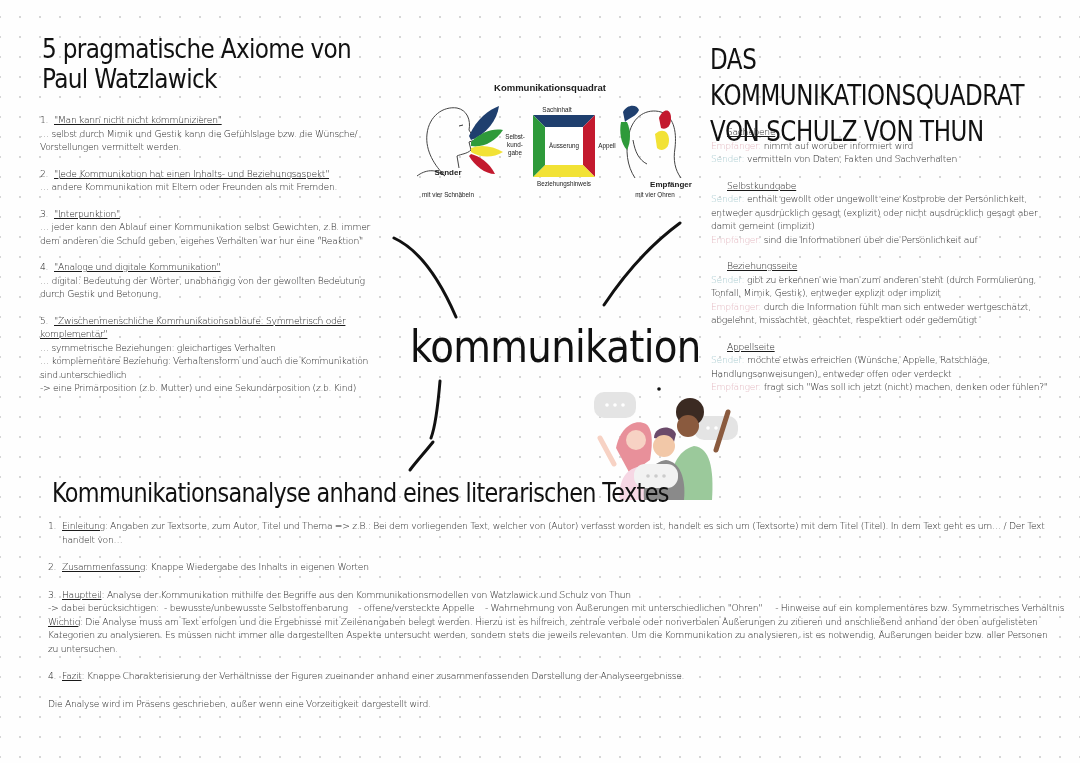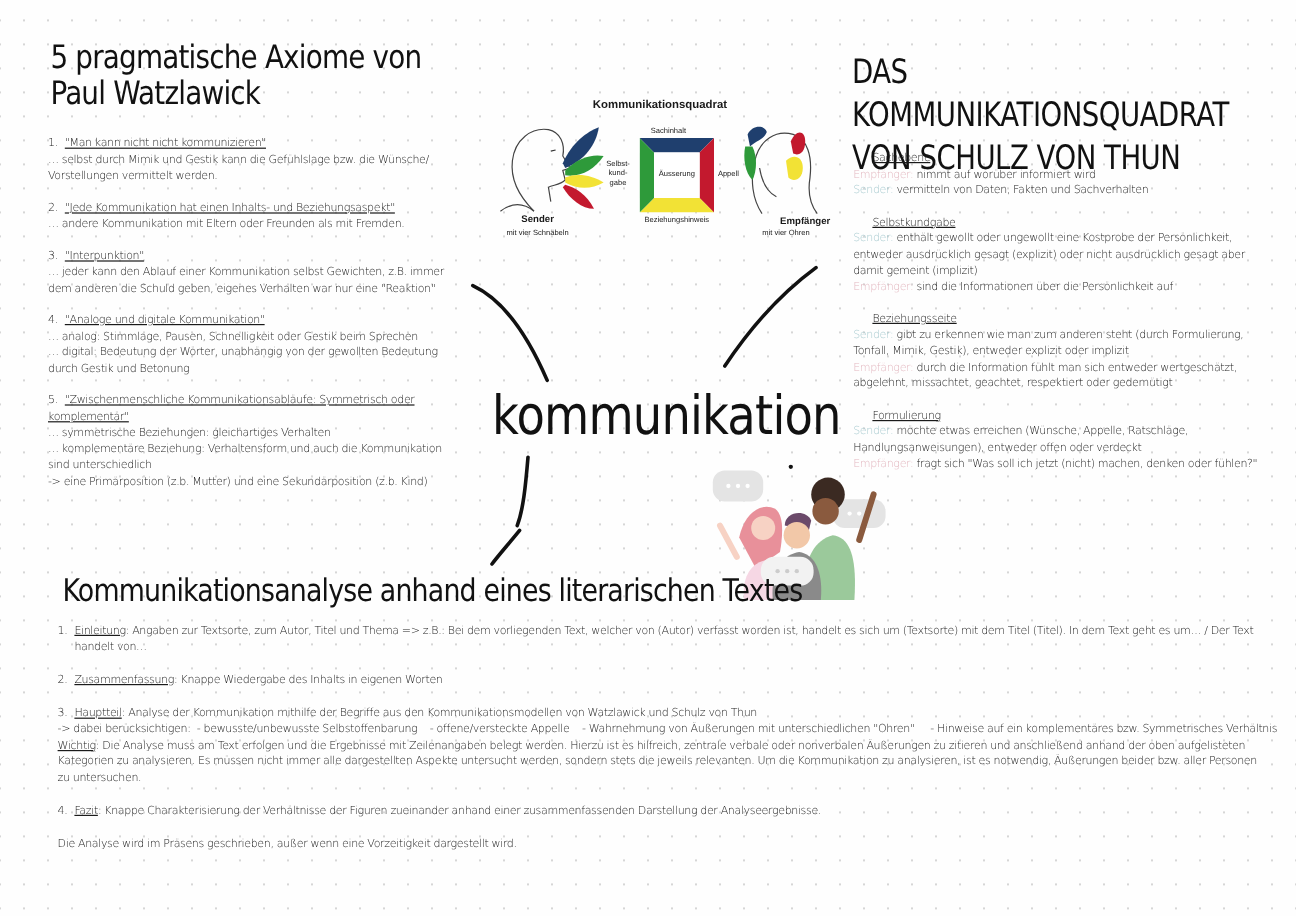--- a/index.html
+++ b/index.html
@@ -61,21 +61,20 @@
   <div class="axiom">
     <span class="num">2.</span><span class="head">"Jede Kommunikation hat einen Inhalts- und Beziehungsaspekt"</span>
     <span class="line">… andere Kommunikation mit Eltern oder Freunden als mit Fremden.</span>
   </div>
   <div class="axiom">
     <span class="num">3.</span><span class="head">"Interpunktion"</span>
     <span class="line">… jeder kann den Ablauf einer Kommunikation selbst Gewichten, z.B. immer dem anderen die Schuld geben, eigenes Verhalten war nur eine "Reaktion"</span>
   </div>
   <div class="axiom">
     <span class="num">4.</span><span class="head">"Analoge und digitale Kommunikation"</span>
-    <span class="line">… analog: Stimmlage, Pausen, Schnelligkeit oder Gestik beim Sprechen</span>
     <span class="line">… digital: Bedeutung der Wörter, unabhängig von der gewollten Bedeutung durch Gestik und Betonung</span>
   </div>
   <div class="axiom">
     <span class="num">5.</span><span class="head">"Zwischenmenschliche Kommunikationsabläufe: Symmetrisch oder komplementär"</span>
     <span class="line">… symmetrische Beziehungen: gleichartiges Verhalten</span>
     <span class="line">… komplementäre Beziehung: Verhaltensform und auch die Kommunikation sind unterschiedlich</span>
     <span class="line">-&gt; eine Primärposition (z.b. Mutter) und eine Sekundärposition (z.b. Kind)</span>
   </div>
 </div>
 
@@ -84,21 +83,21 @@
 
   <svg style="position:absolute; left:0; top:18px;" width="90" height="85" viewBox="0 0 90 85">
     <path d="M30 80 C20 70 10 55 12 38 C14 20 28 10 42 12 C52 14 56 24 54 34 L60 44 L54 46 L56 54 C52 58 46 58 42 60 L44 72" fill="none" stroke="#444" stroke-width="1"></path>
     <path d="M44 30 L48 29" stroke="#333" stroke-width="1"></path>
     <path d="M2 80 C10 74 20 72 30 80" fill="none" stroke="#444" stroke-width="1"></path>
     <path d="M54 40 C62 22 74 14 84 10 C82 24 72 38 56 44 Z" fill="#1f3f6e"></path>
     <path d="M56 46 C66 36 78 32 88 34 C80 46 68 52 56 50 Z" fill="#2e9a3a"></path>
     <path d="M56 52 C66 48 78 50 88 56 C78 62 66 62 56 56 Z" fill="#f2e235"></path>
     <path d="M56 58 C64 60 74 66 80 78 C70 78 60 70 54 60 Z" fill="#c3192e"></path>
   </svg>
-  <div class="dlabel" style="left:8px; top:100px; width:50px;">Sender</div>
+  <div class="dlabel" style="left:8px; top:90px; width:50px;">Sender</div>
   <div class="dsmall" style="left:0; top:113px; width:66px;">mit vier Schnäbeln</div>
 
   <div class="dsmall" style="left:88px; top:55px; width:24px; white-space:pre-line; line-height:8px;">Selbst-
 kund-
 gabe</div>
 
   <div class="dsmall" style="left:112px; top:28px; width:60px;">Sachinhalt</div>
   <svg style="position:absolute; left:118px; top:37px;" width="62" height="62" viewBox="0 0 62 62">
     <polygon points="0,0 62,0 50,12 12,12" fill="#1f3f6e"></polygon>
     <polygon points="62,0 62,62 50,50 50,12" fill="#c3192e"></polygon>
@@ -137,21 +136,21 @@
     <span class="head">Selbstkundgabe</span>
     <div><span class="sender-lbl">Sender:</span><span> enthält gewollt oder ungewollt eine Kostprobe der Persönlichkeit, entweder ausdrücklich gesagt (explizit) oder nicht ausdrücklich gesagt aber damit gemeint (implizit)</span></div>
     <div><span class="empf-lbl">Empfänger:</span><span> sind die Informationen über die Persönlichkeit auf</span></div>
   </div>
   <div class="side">
     <span class="head">Beziehungsseite</span>
     <div><span class="sender-lbl">Sender:</span><span> gibt zu erkennen wie man zum anderen steht (durch Formulierung, Tonfall, Mimik, Gestik), entweder explizit oder implizit</span></div>
     <div><span class="empf-lbl">Empfänger:</span><span> durch die Information fühlt man sich entweder wertgeschätzt, abgelehnt, missachtet, geachtet, respektiert oder gedemütigt</span></div>
   </div>
   <div class="side">
-    <span class="head">Formulierung</span>
+    <span class="head">Appellseite</span>
     <div><span class="sender-lbl">Sender:</span><span> möchte etwas erreichen (Wünsche, Appelle, Ratschläge, Handlungsanweisungen), entweder offen oder verdeckt</span></div>
     <div><span class="empf-lbl">Empfänger:</span><span> fragt sich "Was soll ich jetzt (nicht) machen, denken oder fühlen?"</span></div>
   </div>
 </div>
 
 <svg class="abs" style="left:0; top:0;" width="1080" height="763">
   <path d="M394 238 C420 250 440 280 456 317" fill="none" stroke="#111" stroke-width="3" stroke-linecap="round"></path>
   <path d="M680 223 C650 245 624 275 604 305" fill="none" stroke="#111" stroke-width="3" stroke-linecap="round"></path>
   <path d="M440 381 C438 405 436 425 431 438" fill="none" stroke="#111" stroke-width="3" stroke-linecap="round"></path>
   <path d="M433 442 C425 452 416 462 410 470" fill="none" stroke="#111" stroke-width="3" stroke-linecap="round"></path>

